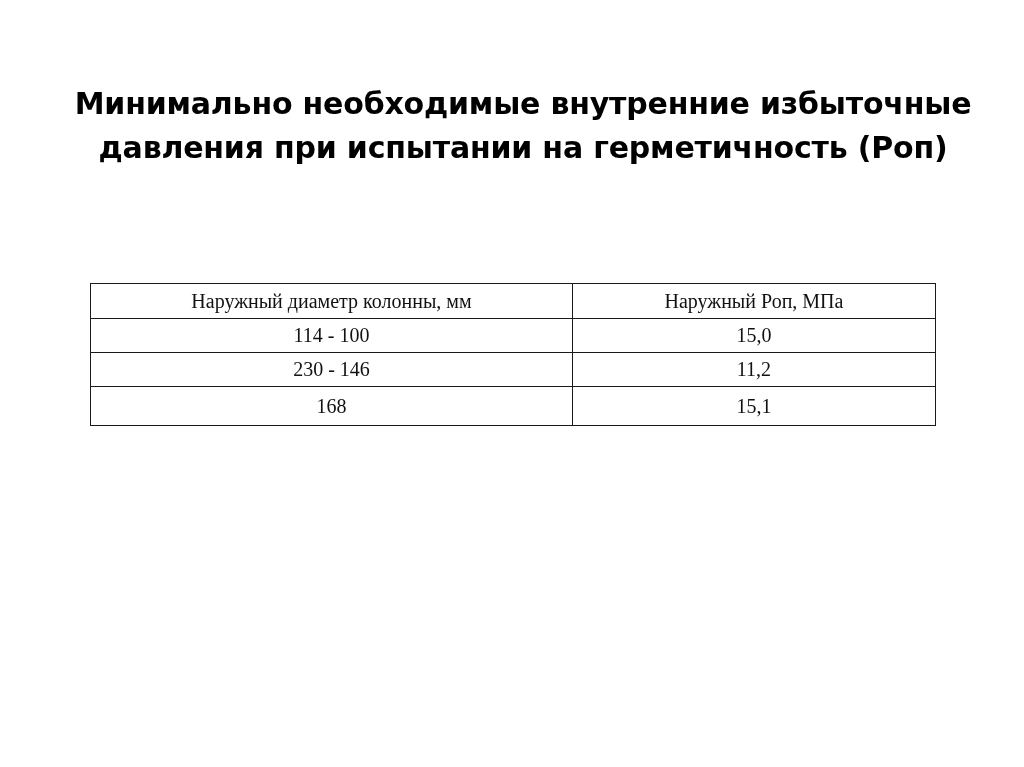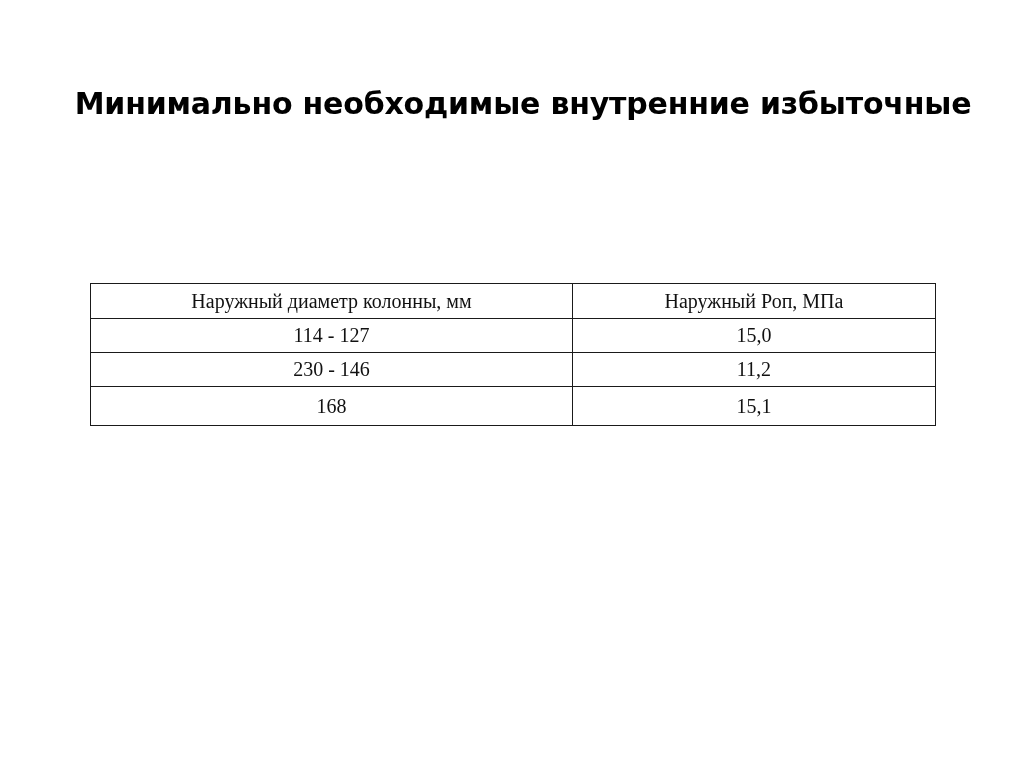--- a/index.html
+++ b/index.html
@@ -69,37 +69,38 @@
   col.c1 { width: 482px; }
   col.c2 { width: 363px; }
 </style>
 </head>
 <body>
 
 <div class="slide">
 
   <div class="title-block">
     <div class="title-line">Минимально необходимые внутренние избыточные</div>
+    <div class="title-line">давления при испытании на герметичность (Роп)</div>
   </div>
 
   <div class="table-wrap">
     <table class="data-table">
       <colgroup>
         <col class="c1">
         <col class="c2">
       </colgroup>
       <thead>
         <tr class="header-row">
           <th>Наружный диаметр колонны, мм</th>
           <th>Наружный Роп, МПа</th>
         </tr>
       </thead>
       <tbody>
         <tr>
-          <td>114 - 127</td>
+          <td>114 - 100</td>
           <td>15,0</td>
         </tr>
         <tr>
           <td>230 - 146</td>
           <td>11,2</td>
         </tr>
         <tr class="last-row">
           <td>168</td>
           <td>15,1</td>
         </tr>

